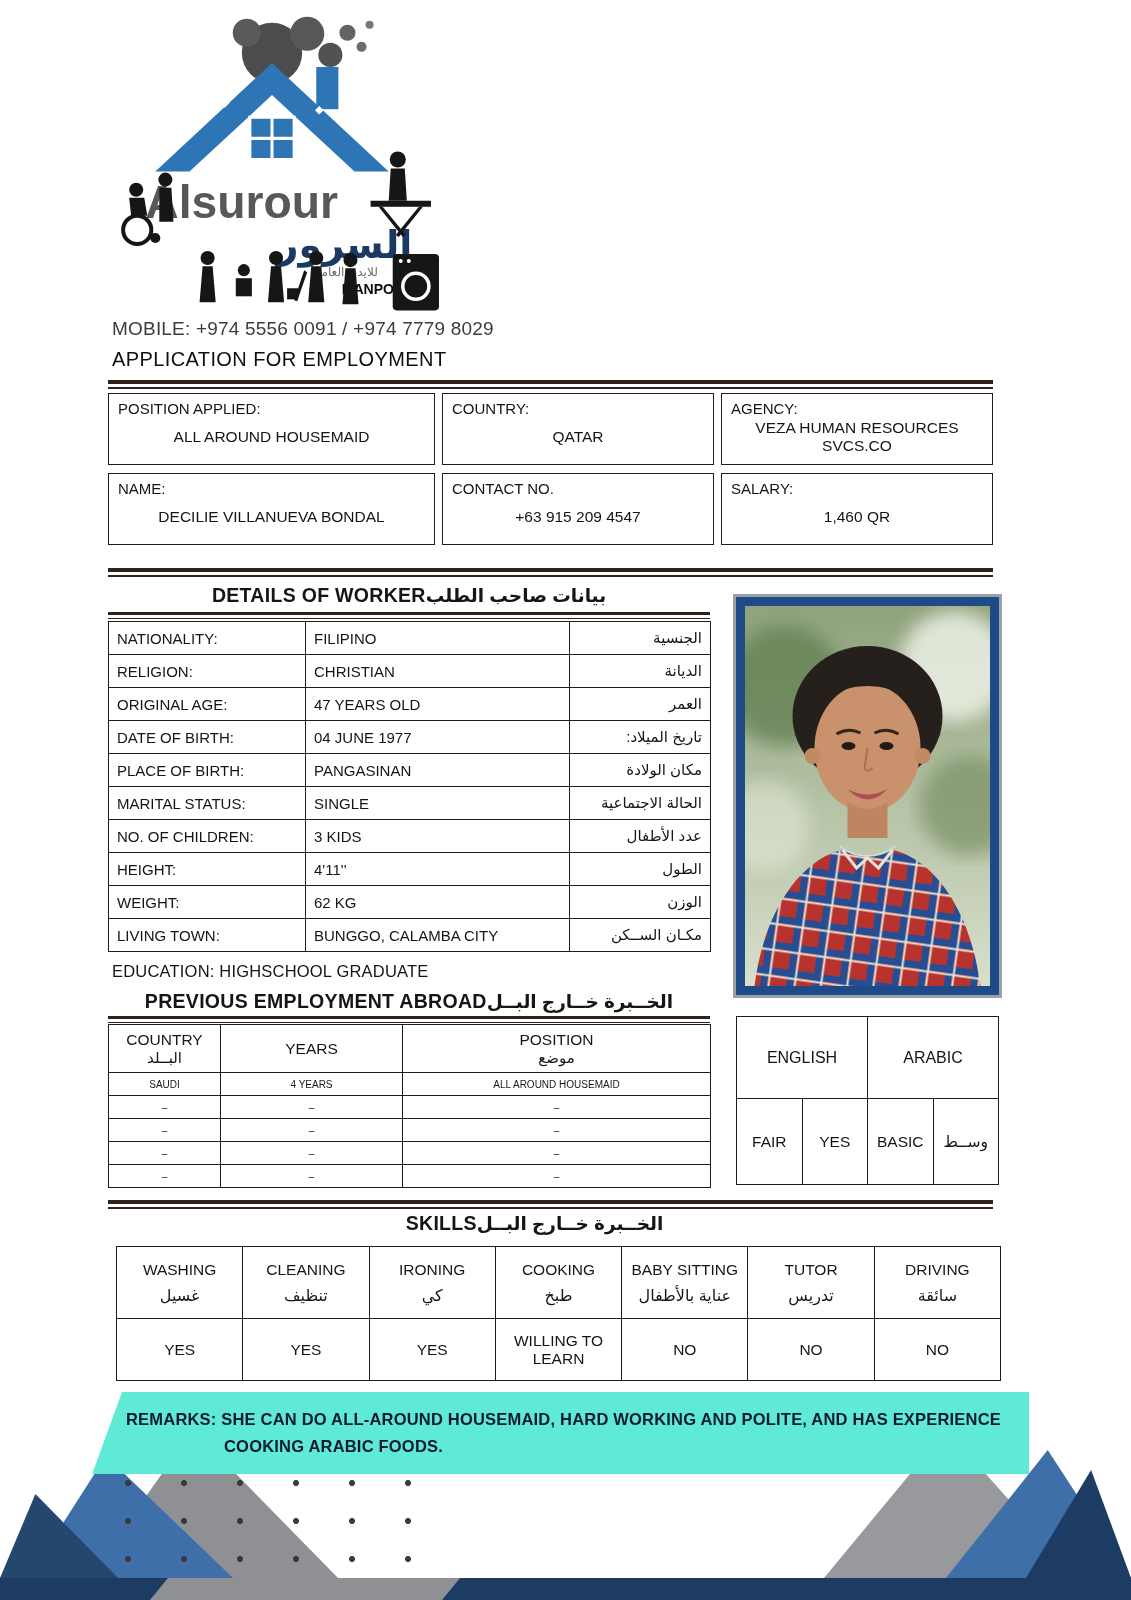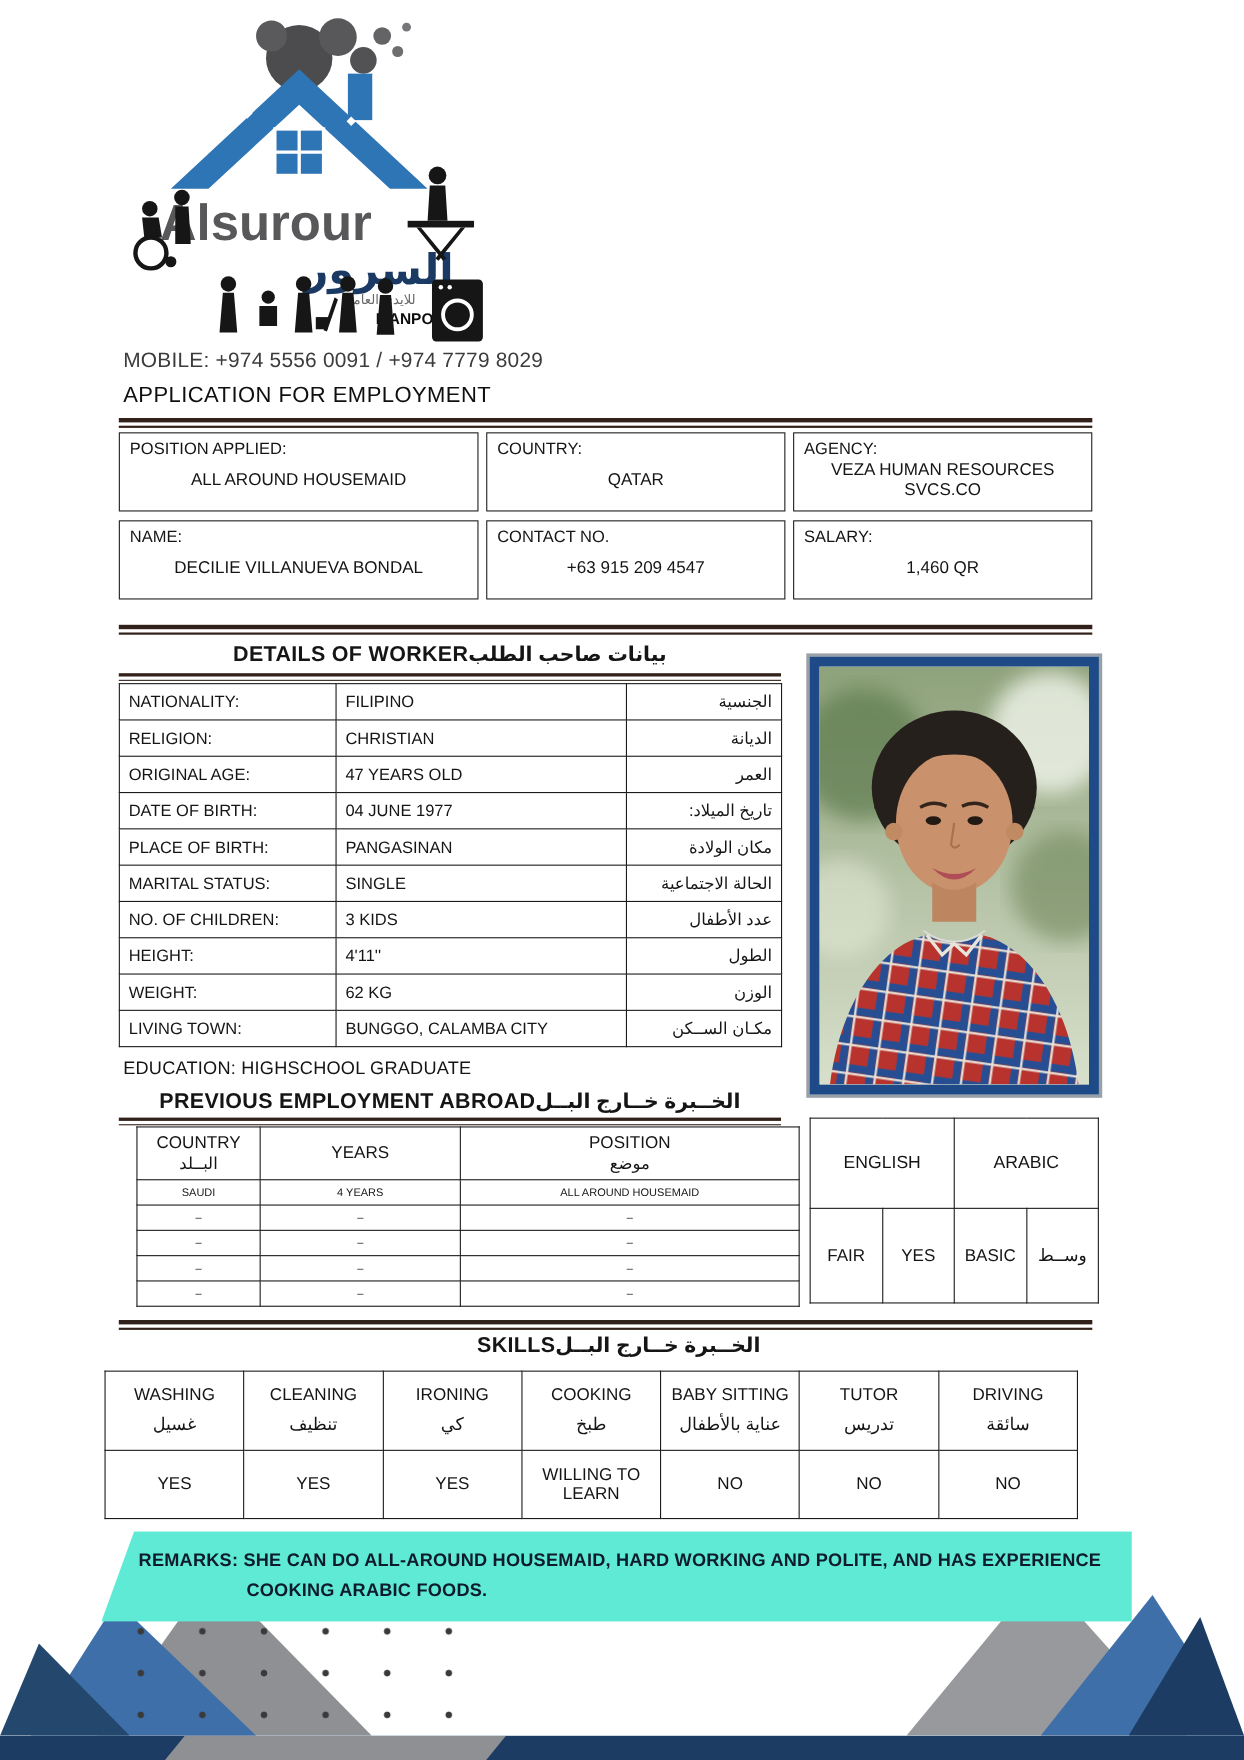--- a/index.html
+++ b/index.html
@@ -29,53 +29,53 @@
   .sum-label { margin:6px 0 0 9px; font-size:15px; }
   .sum-value { flex:1; display:flex; align-items:center; justify-content:center; text-align:center;
                font-size:15.5px; padding:0 10px 8px; }
 
   
   .sec-head { display:flex; justify-content:center; align-items:baseline; }
   .sec-title { font-size:19.5px; font-weight:bold; letter-spacing:.3px; }
   .sec-title-ar { font-size:18.5px; font-weight:bold; direction:rtl; }
   #details-head { left:108px; top:584px; width:602px; }
   #emp-head { left:108px; top:990px; width:602px; }
-  #skills-head { left:120px; top:1212px; width:885px; }
+  #skills-head { left:92px; top:1212px; width:885px; }
 
   
   table { border-collapse:collapse; background:#fff; }
   #details-table { left:108px; top:621px; }
   #details-table td { border:1.6px solid #1c1c1c; height:33px; font-size:15px; padding:0 8px; }
   td.d-label { width:197px;margin-top:48px; }
   td.d-value { width:264px;margin-top:12px; }
   td.d-ar { width:141px; text-align:right; direction:rtl; font-size:16px; padding-right:9px; }
 
   
   #photo { left:736px; top:597px; width:263px; height:398px; border:9px solid #1e4b87;
            box-shadow:0 0 0 3px #9aa0a8; background:#dfe5d8; overflow:hidden; }
   #photo svg { display:block; }
 
   #education { left:112px; top:962px; font-size:16.5px; font-weight:500; letter-spacing:.2px; }
 
   
-  #emp-table { left:124px; top:1024px; width:602px; table-layout:fixed; }
+  #emp-table { left:108px; top:1024px; width:602px; table-layout:fixed; }
   #emp-table th, #emp-table td { border:1.5px solid #1c1c1c; font-weight:400; text-align:center; }
   #emp-table th { height:48px; font-size:15.5px; }
   #emp-table th .ar { font-size:15px; direction:rtl; }
   #emp-table td { height:23px; font-size:10px; }
 
   
   #lang-table { left:736px; top:1016px; width:263px; table-layout:fixed;border-radius:30px; }
   #lang-table td { border:1.6px solid #1c1c1c; text-align:center; font-size:15.5px; }
   #lang-table tr.r1 td { height:82px; font-size:16px; }
   #lang-table tr.r2 td { height:86px; }
   .rtl { direction:rtl; }
 
   
-  #skills-table { left:95px; top:1246px; width:885px; table-layout:fixed; }
+  #skills-table { left:116px; top:1246px; width:885px; table-layout:fixed; }
   #skills-table td { border:1.6px solid #1c1c1c; text-align:center; font-size:15.5px; padding:4px; }
   #skills-table tr.hd td { height:72px; }
   #skills-table tr.vl td { height:62px; }
   .sk-ar { font-size:16px; margin-top:7px; direction:rtl; }
 
   
   #remarks { left:92px; top:1392px; width:937px; background:#5eead4;
              clip-path:polygon(30px 0,100% 0,100% 100%,0 100%); z-index:3; }
   #remarks .txt { padding:14px 16px 14px 132px; text-indent:-98px; font-size:16.5px;
                   font-weight:bold; color:#0e1b2e; line-height:1.65; letter-spacing:.2px; }

